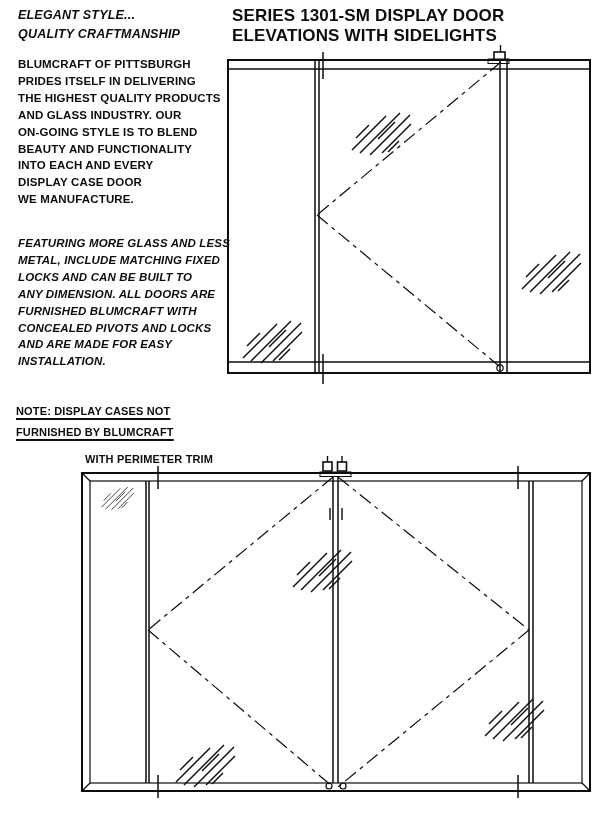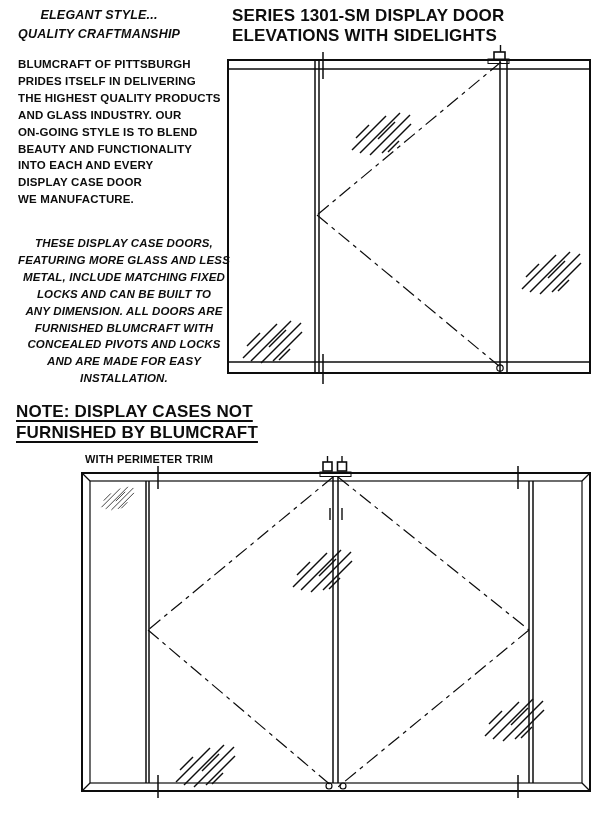--- a/index.html
+++ b/index.html
@@ -4,25 +4,25 @@
 <style>
   * { margin:0; padding:0; box-sizing:border-box; }
   html,body { background:#ffffff; }
   body {
     width:600px; height:813px; position:relative; overflow:hidden;
     font-family:"Liberation Sans", sans-serif; color:#0d0d0d;
     -webkit-font-smoothing:antialiased;
   }
   .abs { position:absolute; }
   .b { font-weight:bold; }
-  .i { font-style:italic;text-align:center; }
+  .i { font-style:italic; }
   .tagline   { left:18px;  top:6px;   font-size:12.5px; line-height:19px; letter-spacing:.2px; }
   .body-par  { left:18px;  top:56px;  font-size:11.5px; line-height:16.9px; letter-spacing:.15px; }
   .feat-par  { left:18px;  top:235px; font-size:11.5px; line-height:16.9px; letter-spacing:.15px; }
-  .note      { left:16px;  top:401px; font-size:17px; line-height:21px; letter-spacing:.15px; }
+  .note      { left:16px;  top:401px; font-size:11px; line-height:21px; letter-spacing:.15px; }
   .note div  { text-decoration:underline; text-underline-offset:3px; text-decoration-thickness:1.5px; }
   .dwg-title { left:232px; top:6px;  font-size:17px;   line-height:19.5px; letter-spacing:.15px; }
   .trim-title{ left:85px;  top:452px; font-size:11px;   line-height:14px; letter-spacing:.15px; }
   svg { display:block; }
   svg line, svg rect, svg circle { stroke:#0d0d0d; fill:none; }
 </style>
 </head>
 <body>
 
 <div class="abs tagline b i">
@@ -36,21 +36,20 @@
     <div>THE HIGHEST QUALITY PRODUCTS</div>
     <div>AND GLASS INDUSTRY. OUR</div>
     <div>ON-GOING STYLE IS TO BLEND</div>
     <div>BEAUTY AND FUNCTIONALITY</div>
     <div>INTO EACH AND EVERY</div>
     <div>DISPLAY CASE DOOR</div>
     <div>WE MANUFACTURE.</div>
   </div>
 
 <div class="abs feat-par b i">
-    <div>THESE DISPLAY CASE DOORS,</div>
     <div>FEATURING MORE GLASS AND LESS</div>
     <div>METAL, INCLUDE MATCHING FIXED</div>
     <div>LOCKS AND CAN BE BUILT TO</div>
     <div>ANY DIMENSION. ALL DOORS ARE</div>
     <div>FURNISHED BLUMCRAFT WITH</div>
     <div>CONCEALED PIVOTS AND LOCKS</div>
     <div>AND ARE MADE FOR EASY</div>
     <div>INSTALLATION.</div>
   </div>
 

